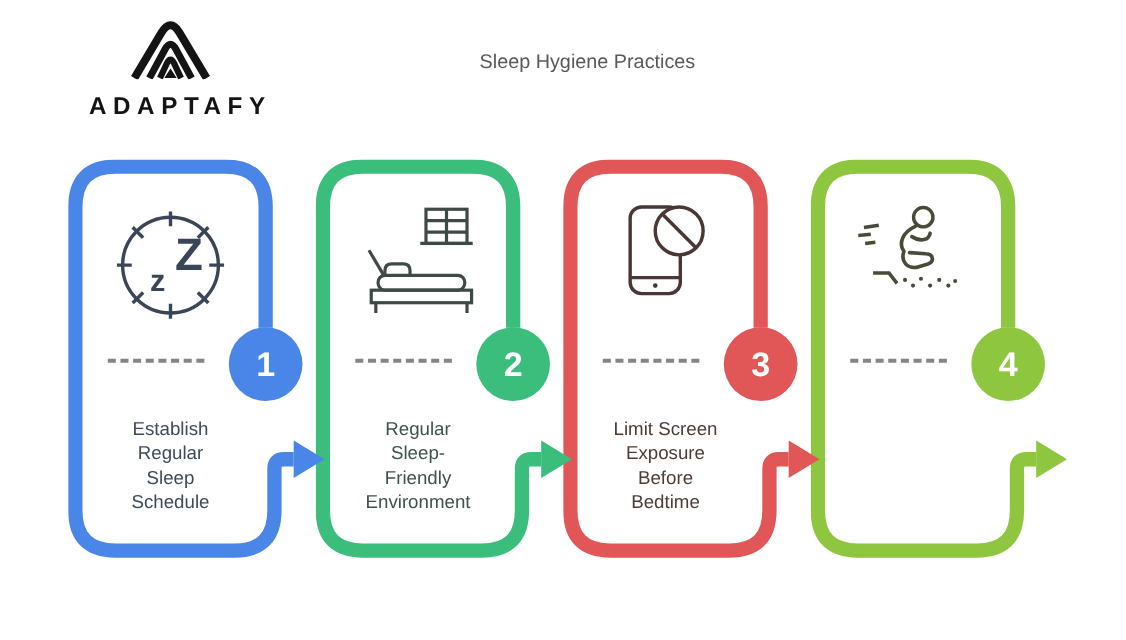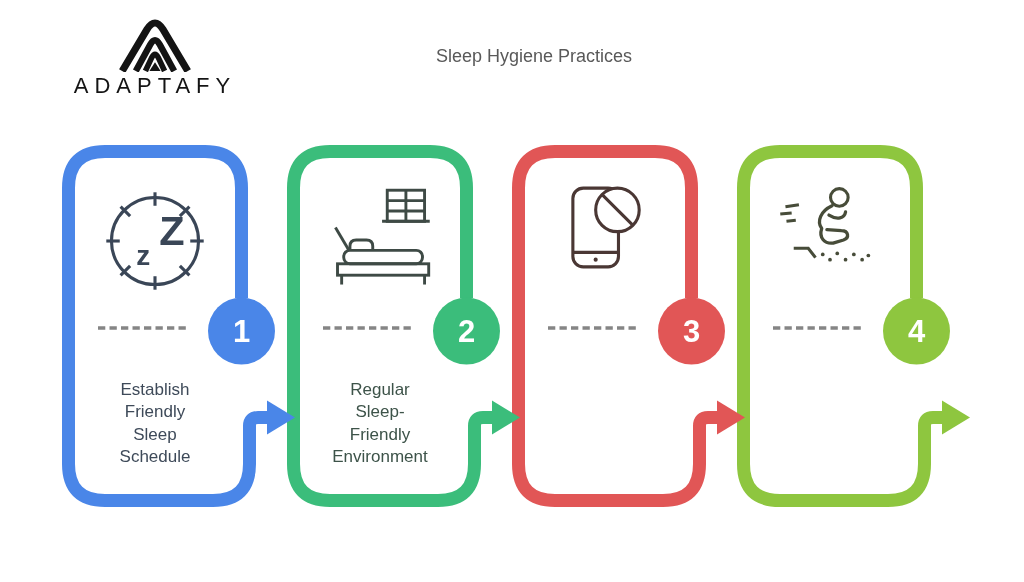--- a/index.html
+++ b/index.html
@@ -3,21 +3,21 @@
 <meta charset="utf-8">
 <style>
   html,body{margin:0;padding:0;background:#fff;}
   .canvas{
     position:relative;width:1024px;height:582px;background:#ffffff;overflow:hidden;
     font-family:"Liberation Sans","DejaVu Sans",sans-serif;
   }
   
   .logo{position:absolute;left:63px;top:14px;width:184px;text-align:center;}
   .logo-mark{display:block;margin:0 auto;}
-  .brand{font-size:22px;font-weight:normal;letter-spacing:6px;color:#141414;margin-top:1px;}
+  .brand{font-size:22px;font-weight:bold;letter-spacing:6px;color:#141414;margin-top:12px;text-align:right;}
   .title{position:absolute;left:0;right:0;top:46px;text-align:center;font-size:18px;color:#595959;padding-left:44px;}
   
   .card{position:absolute;top:145px;width:240px;height:375px;}
   .frame{position:absolute;left:0;top:0;display:block;}
   .icon{position:absolute;left:36px;top:36px;width:114px;height:120px;}
   .icon svg{width:100%;height:100%;display:block;}
   .label{
     position:absolute;left:4px;top:234px;width:178px;text-align:center;
     font-size:17px;line-height:1.32;white-space:pre-line;color:#3e4a59;
   }
@@ -60,21 +60,21 @@
       <line x1="89" y1="55" x2="102" y2="55" stroke="currentColor" stroke-width="3"></line>
       <line x1="88.2" y1="21.8" x2="79" y2="31" stroke="currentColor" stroke-width="3"></line>
       <line x1="21.8" y1="21.8" x2="31" y2="31" stroke="currentColor" stroke-width="3"></line>
       <line x1="88.2" y1="88.2" x2="79" y2="79" stroke="currentColor" stroke-width="3"></line>
       <line x1="21.8" y1="88.2" x2="31" y2="79" stroke="currentColor" stroke-width="3"></line>
       <text x="37" y="78" font-size="27" font-weight="600" fill="currentColor" stroke="none" font-family="Liberation Sans, sans-serif">z</text>
       <text x="59" y="59" font-size="40" font-weight="600" fill="currentColor" stroke="none" font-family="Liberation Sans, sans-serif">Z</text>
     </svg>
         </div>
     <div class="label" style="color: rgb(62, 74, 89);">Establish
-Friendly
+Regular
 Sleep
 Schedule</div>
   </div>
 
   <div class="card" style="left: 287px; z-index: 9;">
     <svg class="frame" width="240" height="375" viewBox="0 0 240 375" style="color: rgb(59, 189, 123);">
       <path class="borderpath" fill="none" stroke="currentColor" stroke-width="13" d="M179.5,153 L179.5,43 Q179.5,6.5 143,6.5 L43,6.5 Q6.5,6.5 6.5,43
                L6.5,319 Q6.5,355.5 43,355.5 L151,355.5 Q187.5,355.5 187.5,319
                L187.5,281 Q187.5,272.5 196,272.5 L205,272.5"></path>
       <line class="dashes" x1="36" y1="183" x2="124" y2="183" stroke="#858585" stroke-width="3.6" stroke-dasharray="7.3 4.2"></line>
@@ -115,20 +115,24 @@
     </svg>
     <div class="icon" style="color: rgb(74, 55, 52);">
     <svg viewBox="0 0 110 110" fill="none">
       <rect x="24" y="4" width="44" height="76" rx="10" stroke="currentColor" stroke-width="3"></rect>
       <line x1="24" y1="66" x2="68" y2="66" stroke="currentColor" stroke-width="3"></line>
       <circle cx="46" cy="73" r="2" fill="currentColor" stroke="none"></circle>
       <circle cx="67" cy="25" r="21" fill="#ffffff" stroke="currentColor" stroke-width="3"></circle>
       <line x1="52" y1="10" x2="82" y2="40" stroke="currentColor" stroke-width="3"></line>
     </svg>
         </div>
+    <div class="label" style="color: rgb(78, 58, 55);">Limit Screen
+Exposure
+Before
+Bedtime</div>
   </div>
 
   <div class="card" style="left: 737px; z-index: 7;">
     <svg class="frame" width="240" height="375" viewBox="0 0 240 375" style="color: rgb(142, 198, 63);">
       <path class="borderpath" fill="none" stroke="currentColor" stroke-width="13" d="M179.5,153 L179.5,43 Q179.5,6.5 143,6.5 L43,6.5 Q6.5,6.5 6.5,43
                L6.5,319 Q6.5,355.5 43,355.5 L151,355.5 Q187.5,355.5 187.5,319
                L187.5,281 Q187.5,272.5 196,272.5 L205,272.5"></path>
       <line class="dashes" x1="36" y1="183" x2="124" y2="183" stroke="#858585" stroke-width="3.6" stroke-dasharray="7.3 4.2"></line>
       <circle class="badge" cx="179.5" cy="186" r="33.5" fill="currentColor"></circle>
       <polygon class="arrowhead" points="205,255.5 205,289.5 233,272.5" fill="currentColor"></polygon>

